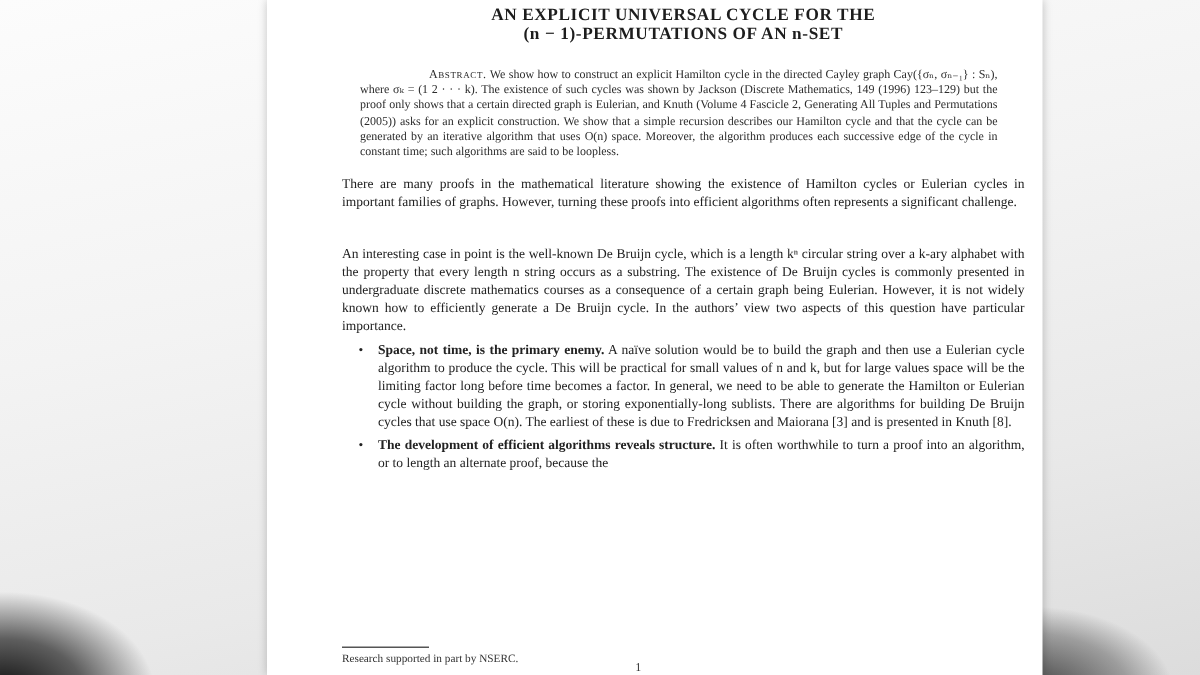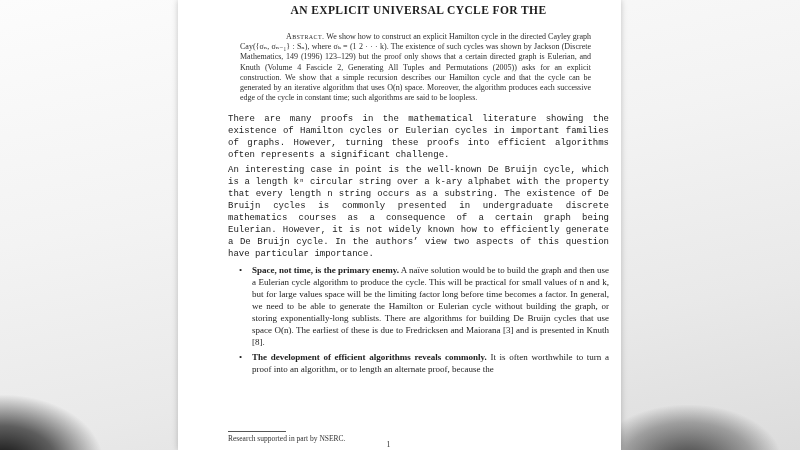--- a/index.html
+++ b/index.html
@@ -13,38 +13,38 @@
       linear-gradient(168deg, #fcfcfc 0%, #f3f3f3 40%, #e9e9e9 72%, #dcdcdc 100%);
   }
 
   .watermark{
     position:absolute;left:193px;top:313px;width:288px;
     transform:rotate(-90deg);transform-origin:0 0;
     font-size:15px;color:#8d8d8d;letter-spacing:0.3px;white-space:pre;
   }
 
   .page{
-    position:absolute;left:178px;top:0;width:443px;height:450px;
+    position:absolute;left:178px;top:0;width:517px;height:450px;
     background:#ffffff;box-shadow:0 0 6px rgba(0,0,0,0.22);
     overflow:hidden;color:#222;
   }
   .content{padding:4px 12px 0 50px;}
 
   .title{font-size:11.5px;font-weight:bold;text-align:center;line-height:13px;letter-spacing:0.4px;color:#1d1d1d;}
   .authors{margin-top:11px;text-align:center;font-size:8px;letter-spacing:1px;color:#2a2a2a;}
 
   .abstract{margin:15px 18px 0 12px;font-size:8px;line-height:10.2px;text-align:justify;color:#2c2c2c;
             font-family:"Liberation Serif","DejaVu Serif","DejaVu Sans",serif;}
   .abstract .abs-label{font-variant:small-caps;letter-spacing:0.4px;margin-left:46px;}
 
   .section-heading{margin-top:18px;text-align:center;font-size:9.5px;font-variant:small-caps;letter-spacing:0.5px;color:#222;}
 
   .para{margin-top:10px;font-size:9px;line-height:12px;text-align:justify;
-        font-family:Liberation Mono, monospace;}
-  .para + .para{margin-top:3px;}
+        font-family:Liberation Serif, serif;}
+  .para + .para{margin-top:23px;}
 
   .bullets{margin-top:4px;}
   .bullet-item{position:relative;margin-left:24px;margin-top:3px;font-size:9px;line-height:12px;text-align:justify;
                font-family:"Liberation Serif","DejaVu Serif","DejaVu Sans",serif;}
   .bullet-marker{position:absolute;left:-13px;top:0;font-size:9px;}
   .bullet-lead{font-weight:bold;}
 
   .footnote-block{position:absolute;left:50px;bottom:7px;width:200px;background:transparent;margin-top:20px;}
   .footnote-rule{width:58px;border-top:1px solid #555;margin-bottom:2px;}
   .footnote-text{font-size:7.5px;color:#333;}
@@ -55,32 +55,33 @@
 
 <div class="stage">
 
   <div class="watermark">arXiv:0710.1842v1  [cs.DM]  9 Oct 2007</div>
 
   <div class="page">
     <div class="content">
 
       <div class="title">
         <div>AN EXPLICIT UNIVERSAL CYCLE FOR THE</div>
+        <div>(n − 1)-PERMUTATIONS OF AN n-SET</div>
       </div>
 
 
       <div class="abstract"><span class="abs-label">Abstract.</span> <span>We show how to construct an explicit Hamilton cycle in the directed Cayley graph Cay({σₙ, σₙ₋₁} : Sₙ), where σₖ = (1 2 · · · k). The existence of such cycles was shown by Jackson (Discrete Mathematics, 149 (1996) 123–129) but the proof only shows that a certain directed graph is Eulerian, and Knuth (Volume 4 Fascicle 2, Generating All Tuples and Permutations (2005)) asks for an explicit construction. We show that a simple recursion describes our Hamilton cycle and that the cycle can be generated by an iterative algorithm that uses O(n) space. Moreover, the algorithm produces each successive edge of the cycle in constant time; such algorithms are said to be loopless.</span></div>
 
 
       <div class="para">There are many proofs in the mathematical literature showing the existence of Hamilton cycles or Eulerian cycles in important families of graphs. However, turning these proofs into efficient algorithms often represents a significant challenge.</div>
       <div class="para">An interesting case in point is the well-known De Bruijn cycle, which is a length kⁿ circular string over a k-ary alphabet with the property that every length n string occurs as a substring. The existence of De Bruijn cycles is commonly presented in undergraduate discrete mathematics courses as a consequence of a certain graph being Eulerian. However, it is not widely known how to efficiently generate a De Bruijn cycle. In the authors’ view two aspects of this question have particular importance.</div>
 
       <div class="bullets">
         <div class="bullet-item"><span class="bullet-marker">•</span><span class="bullet-lead">Space, not time, is the primary enemy.</span> <span>A naïve solution would be to build the graph and then use a Eulerian cycle algorithm to produce the cycle. This will be practical for small values of n and k, but for large values space will be the limiting factor long before time becomes a factor. In general, we need to be able to generate the Hamilton or Eulerian cycle without building the graph, or storing exponentially-long sublists. There are algorithms for building De Bruijn cycles that use space O(n). The earliest of these is due to Fredricksen and Maiorana [3] and is presented in Knuth [8].</span></div>
-        <div class="bullet-item"><span class="bullet-marker">•</span><span class="bullet-lead">The development of efficient algorithms reveals commonly.</span> <span>It is often worthwhile to turn a proof into an algorithm, or to length an alternate proof, because the</span></div>
+        <div class="bullet-item"><span class="bullet-marker">•</span><span class="bullet-lead">The development of efficient algorithms reveals structure.</span> <span>It is often worthwhile to turn a proof into an algorithm, or to length an alternate proof, because the</span></div>
       </div>
 
     </div>
 
     <div class="footnote-block">
       <div class="footnote-rule"></div>
       <div class="footnote-text">Research supported in part by NSERC.</div>
     </div>
 
     <div class="page-number">1</div>

